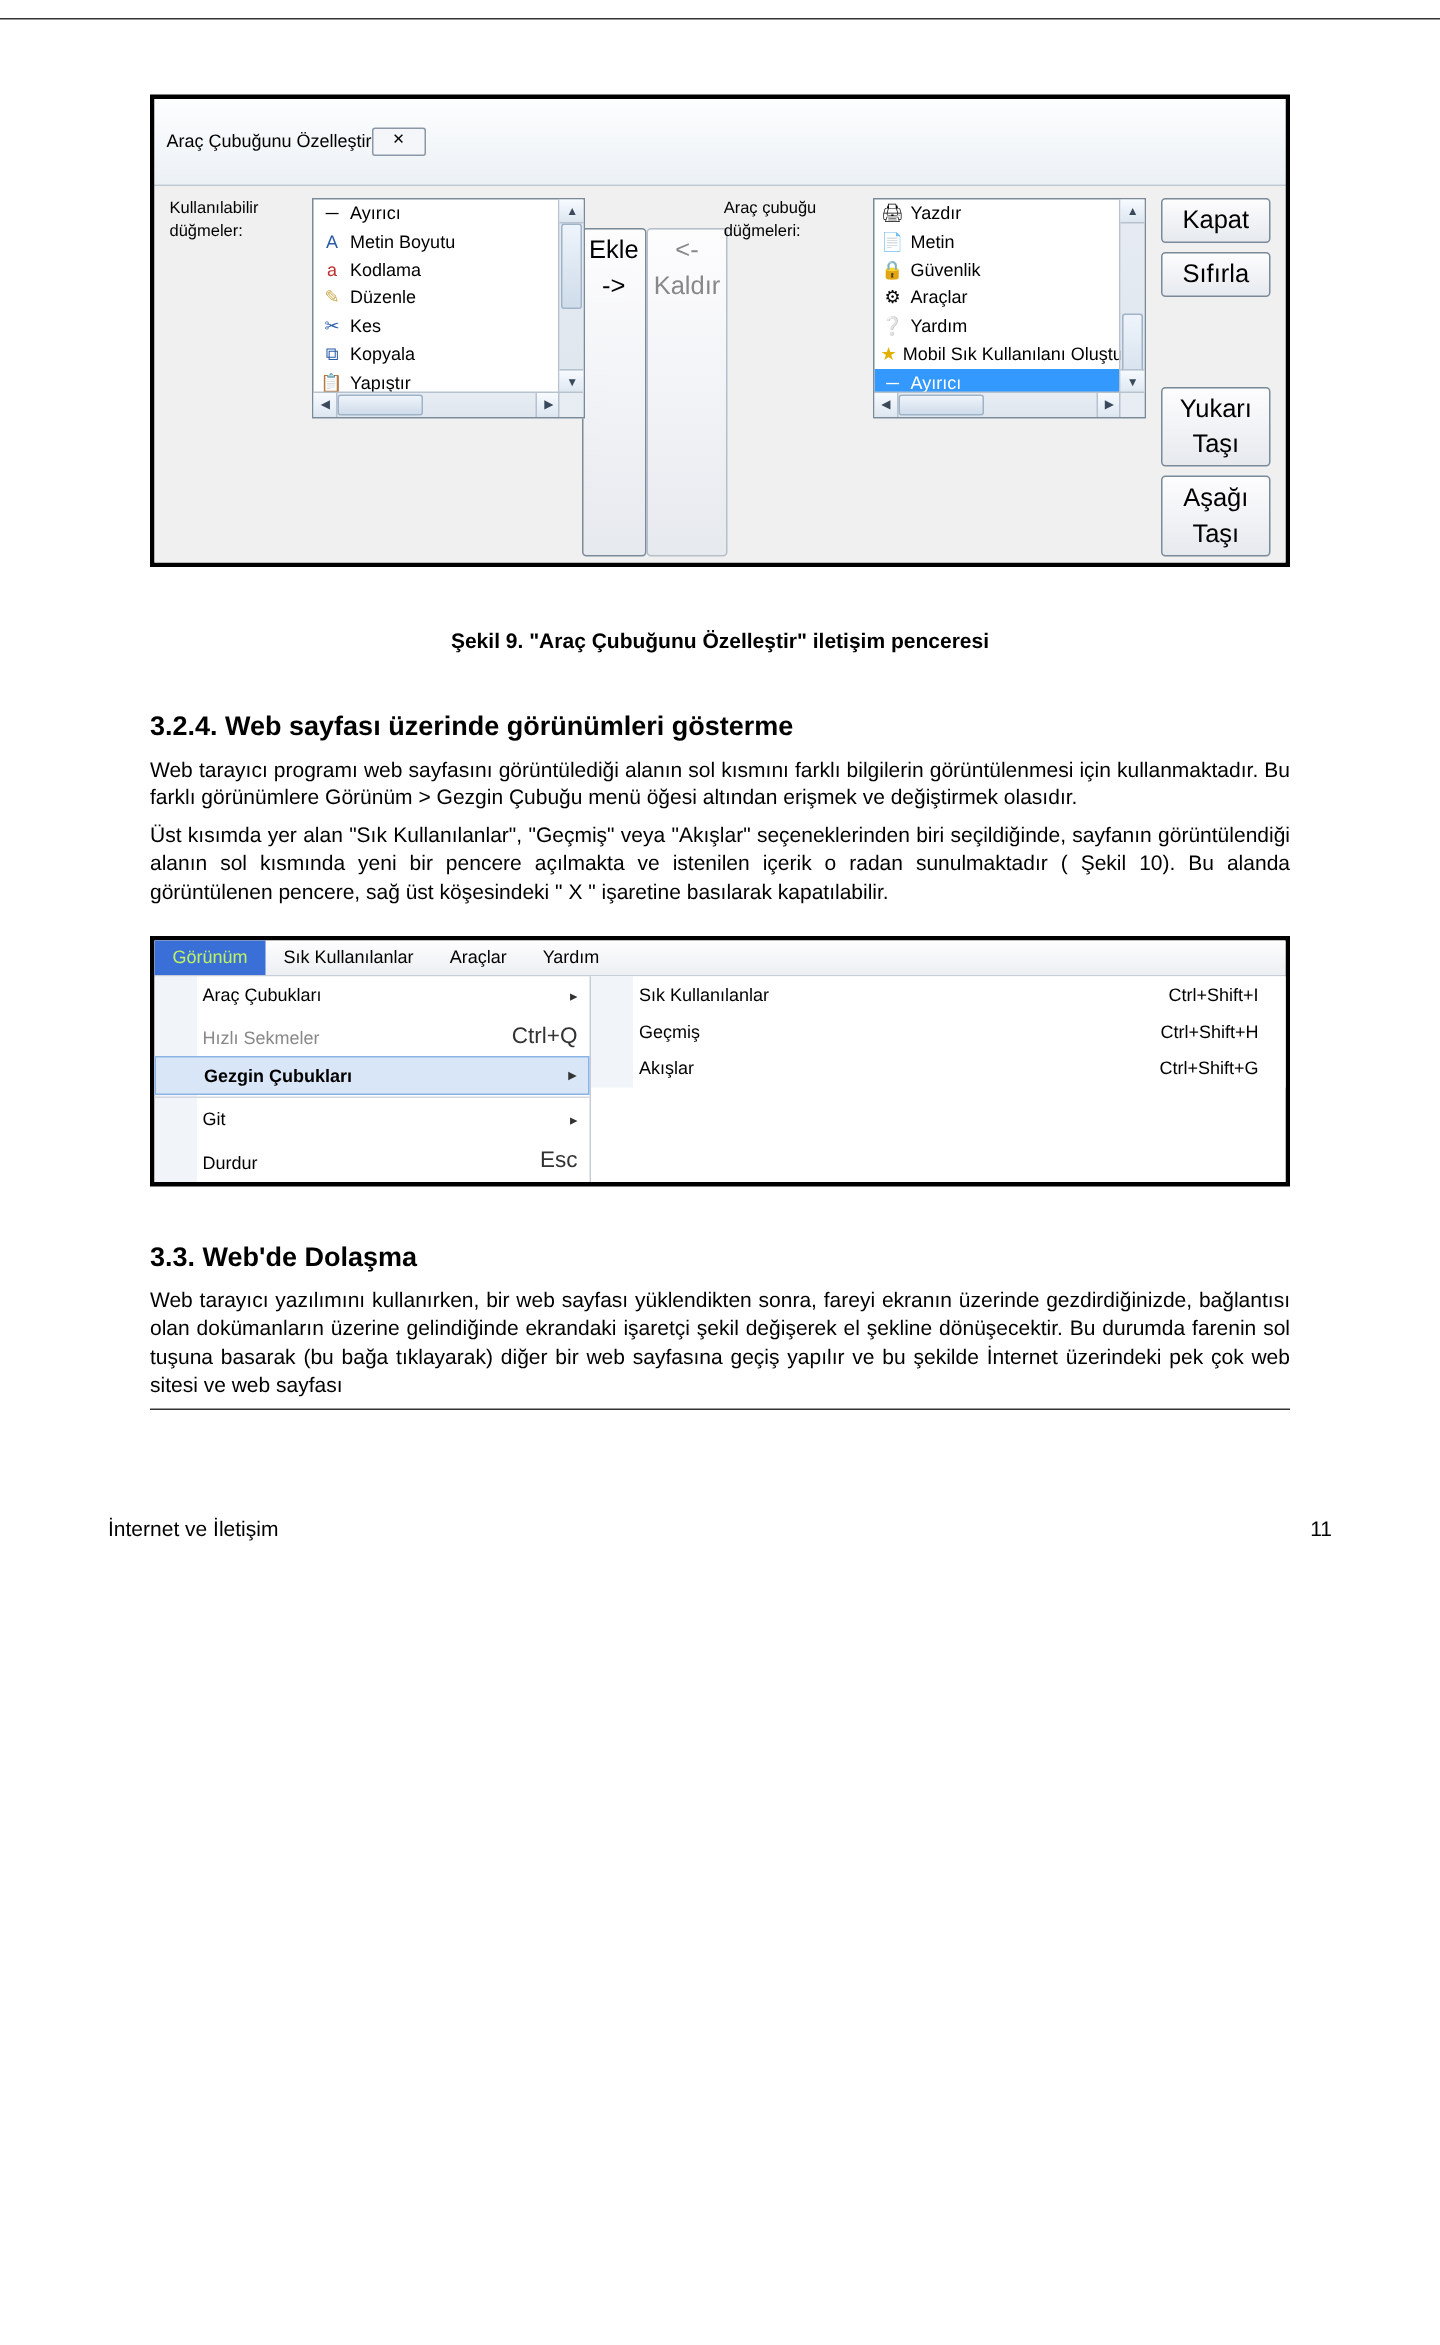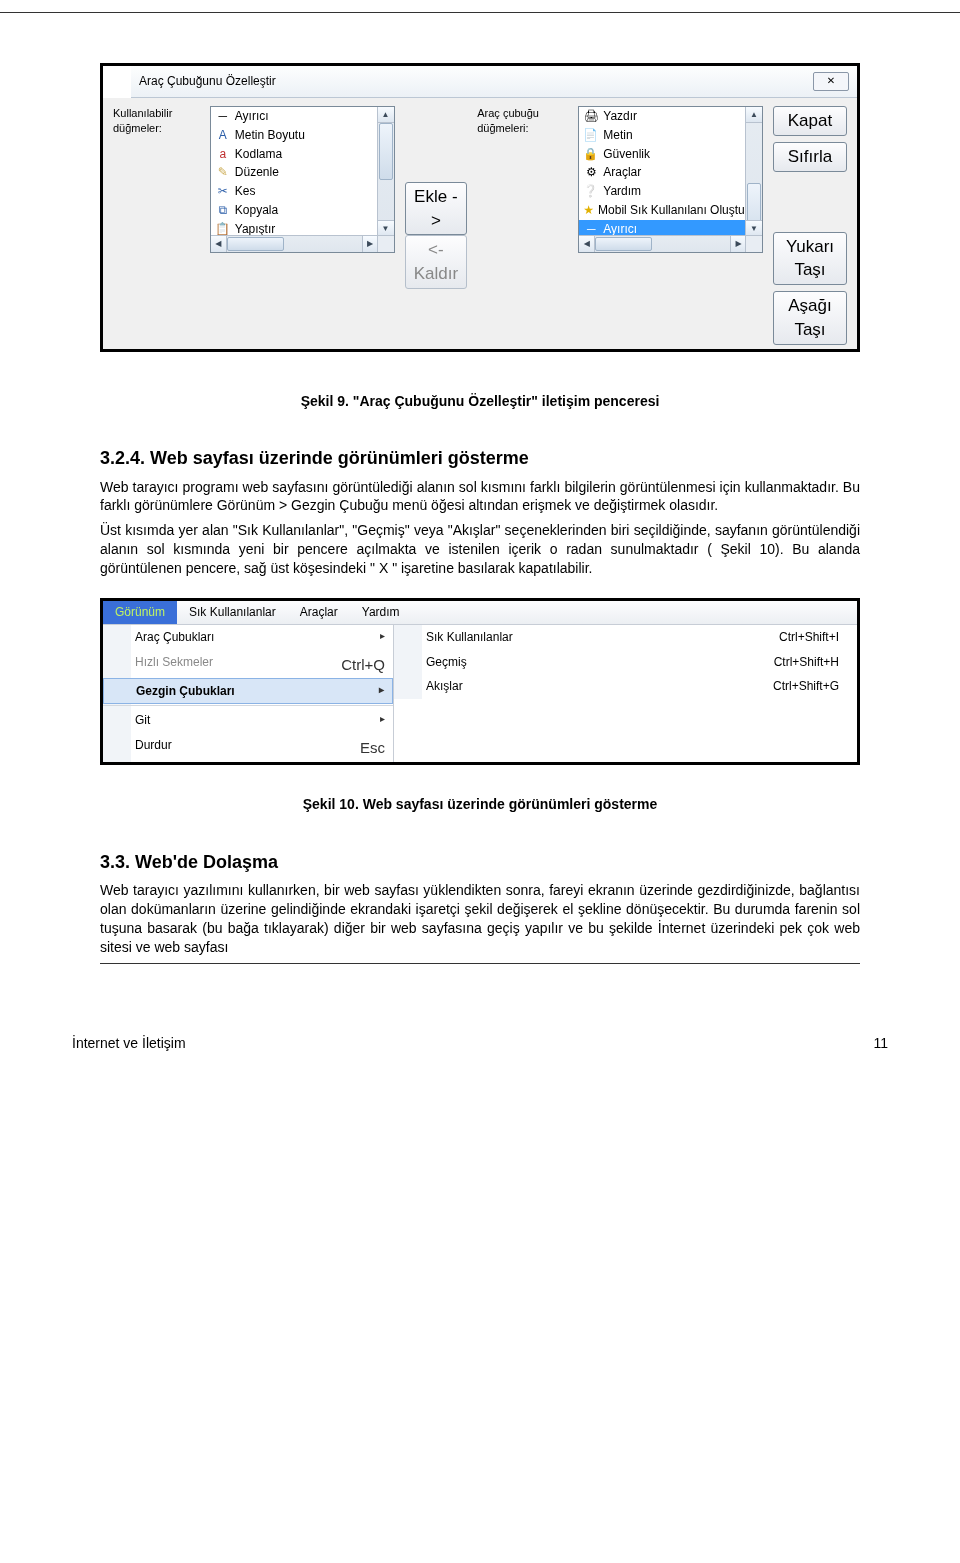--- a/index.html
+++ b/index.html
@@ -34,25 +34,23 @@
     margin: 0 0 40px 0;
   }
   .dlg {
     font-family: "Segoe UI", Tahoma, sans-serif;
     font-size: 12px;
     color: #000;
   }
   .dlg-title {
     display: flex;
     align-items: center;
-    justify-content: space-between;
     background: linear-gradient(#fdfefe,#ecf1f6);
     border-bottom:1px solid #bcc7d4;
-    padding: 6px 8px;
-    margin-left: 28px;
+    padding: 19px 8px;
   }
   .dlg-title span.txt { font-size:12px; }
   .dlg-close {
     border:1px solid #8a97a8;
     border-radius:2px;
     width:34px;
     height:17px;
     font-size:10px;
     text-align:center;
     line-height:15px;
@@ -117,21 +115,21 @@
   }
   .scroll-h .btn.r{ float:right;border-right:0;border-left:1px solid #b8c2cf;}
   .scroll-h .thumb {
     position:absolute; top:1px; bottom:1px; left:16px; width:55px;
     background:linear-gradient(#eef4fb,#cfdcea);
     border:1px solid #9fb3c8; border-radius:2px;
   }
   .corner {
     position:absolute;right:0;bottom:0;width:16px;height:16px;background:#e8edf3;border-top:1px solid #b8c2cf;border-left:1px solid #b8c2cf;
   }
-  .midbtns { display:flex;flex-direction:column;justify-content:center;gap:0;width:72px;margin-top:20px; }
+  .midbtns { display:flex;flex-direction:row;justify-content:center;gap:0;width:72px;margin-top:20px; }
   .winbtn {
     font-size:17px;
     padding:2px 4px;
     text-align:center;
     background:linear-gradient(#fdfdfe,#e6e9ee);
     border:1px solid #7a8a99;
     border-radius:3px;
   }
   .winbtn.disabled { color:#888; border-color:#b5bfcb; }
   .rightbtns { display:flex;flex-direction:column;gap:6px;width:85px;}
@@ -177,21 +175,21 @@
   .menubody {
     display:flex;
   }
   .dropdown {
     width:290px;
     background:linear-gradient(90deg,#f1f4f8 0,#f1f4f8 28px,#fff 28px);
     border-right:1px solid #c7cdd6;
   }
   .drow {
     display:flex;
-    align-items:flex-start;
+    align-items:flex-end;
     padding:4px 8px 4px 32px;
     justify-content:space-between;
     position:relative;
   }
   .drow.highlight { background:#d8e6f7; border:1px solid #8bb3e5; margin:-1px 0;font-weight:bold;}
   .drow.disabled { color:#888; }
   .drow .kbd { color:#333; font-size:15px; }
   .drow .arrow-sub { font-size:10px; color:#333; margin-left:auto; padding-left:20px;}
   .dsep { border-top:1px solid #d3d8df; margin:2px 0;}
   .submenu {
@@ -393,21 +391,20 @@
               <span class="kbd">Ctrl+Shift+H</span>
             </div>
           <div class="srow">
               <span>Akışlar</span>
               <span class="kbd">Ctrl+Shift+G</span>
             </div>
         </div>
       </div>
     </div>
 
-    <div class="caption">Şekil 10. Web sayfası üzerinde görünümleri gösterme</div>
 
     <h2 class="section">3.3. Web'de Dolaşma</h2>
     <p class="body">Web tarayıcı yazılımını kullanırken, bir web sayfası yüklendikten sonra, fareyi ekranın üzerinde gezdirdiğinizde, bağlantısı olan dokümanların üzerine gelindiğinde ekrandaki işaretçi şekil değişerek el şekline dönüşecektir. Bu durumda farenin sol tuşuna basarak (bu bağa tıklayarak) diğer bir web sayfasına geçiş yapılır ve bu şekilde İnternet üzerindeki pek çok web sitesi ve web sayfası</p>
 
   </div>
 
   <hr class="footrule">
   <div class="footer">
     <span>İnternet ve İletişim</span>
     <span>11</span>

